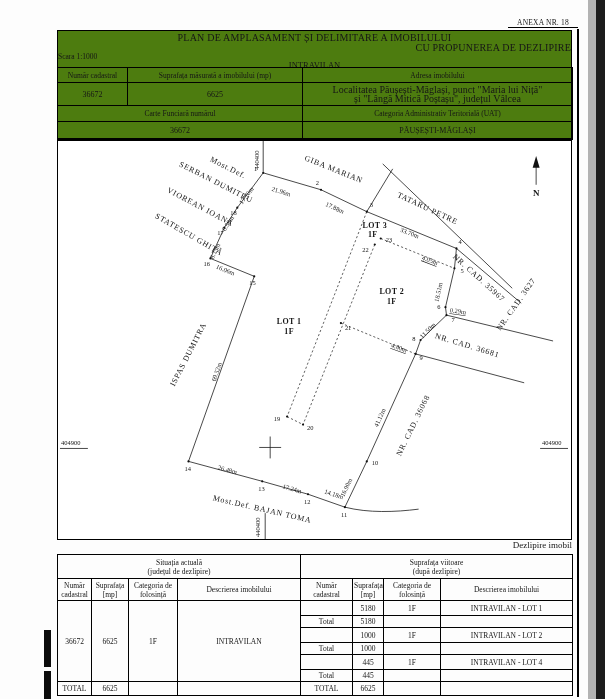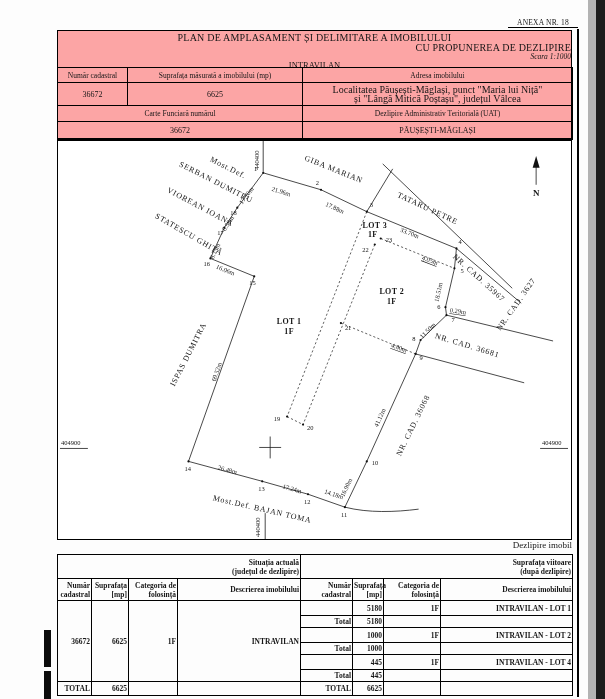--- a/index.html
+++ b/index.html
@@ -8,24 +8,24 @@
   .abs{position:absolute;}
   
   .edge-gray{left:588px;top:0;width:9px;height:699px;background:#b3b3b3;}
   .edge-dark{left:596px;top:0;width:9px;height:699px;background:#1c1c1c;}
   .frame-line{left:577px;top:29px;width:2px;height:668px;background:#000;}
   .mark1{left:44px;top:630px;width:7px;height:37px;background:#0c0c0c;}
   .mark2{left:44px;top:671px;width:7px;height:28px;background:#0c0c0c;}
   .annex{left:508px;top:18px;width:70px;font-size:7.5px;text-align:center;
          border-bottom:1.5px solid #000;white-space:nowrap;letter-spacing:.2px;}
   
-  .hdr{left:57px;top:30px;width:513px;height:107px;border:1px solid #000;background:#fca5a5;}
+  .hdr{left:57px;top:30px;width:513px;height:107px;border:1px solid #000;background:#4d7c0f;}
   .t1{font-size:10px;text-align:center;line-height:10px;margin-top:2px;letter-spacing:.2px;}
   .t2{font-size:10px;text-align:right;line-height:10px;letter-spacing:.2px;}
-  .t3{font-size:7.5px;text-align:right;line-height:8px;font-style:italic;}
+  .t3{font-size:7.5px;text-align:left;line-height:8px;}
   .t4{font-size:8.5px;text-align:center;line-height:8px;}
   table{border-collapse:collapse;table-layout:fixed;}
   .hdr table{position:absolute;left:-1px;width:515px;}
   .hdr td{border:1px solid #000;text-align:center;vertical-align:middle;padding:0 2px;}
   .tb1{top:36px;}
   .tb2{top:74px;}
   .thc{font-size:7.5px;height:14px;}
   .tvc{font-size:8px;height:22px;}
   .addr{font-size:10px;line-height:9px;}
   .tb2 .thc{height:15px;}.tb2 .tvc{height:17px;}
@@ -39,21 +39,21 @@
   .ptlbl{font-family:"Liberation Serif",serif;font-size:6.5px;fill:#161616;}
   .mlbl{font-family:"Liberation Serif",serif;font-size:6.5px;fill:#161616;}
   .name{font-size:8px;letter-spacing:.8px;}
   .dim{font-size:6.5px;}
   .lot{font-size:8px;font-weight:bold;text-anchor:middle;letter-spacing:.4px;}
   .coord{font-size:6.5px;}
   .north{font-size:9px;font-weight:bold;text-anchor:middle;}
   
   .btitle{left:57px;top:540px;width:515px;height:14px;font-size:9px;text-align:right;}
   .btbl{left:57px;top:554px;width:515px;font-size:7.5px;}
-  .btbl td{border:1px solid #000;text-align:right;vertical-align:middle;padding:0 1px;line-height:9px;font-weight:bold;}
+  .btbl td{border:1px solid #000;text-align:center;vertical-align:middle;padding:0 1px;line-height:9px;}
   .h24{height:24px;}.h22{height:22px;}.h15{height:15px;}.h12{height:12px;}.h14{height:14px;}
 </style>
 </head>
 <body>
 
 <div class="abs edge-gray"></div>
 <div class="abs edge-dark"></div>
 <div class="abs frame-line"></div>
 <div class="abs mark1"></div>
 <div class="abs mark2"></div>
@@ -90,21 +90,21 @@
     </table>
 
   <table class="tb2">
     <colgroup>
         <col style="width:245px">
         <col style="width:270px">
       </colgroup>
     <tbody>
         <tr>
       <td class="thc">Carte Funciară numărul</td>
-      <td class="thc">Dezlipire Administrativ Teritorială (UAT)</td>
+      <td class="thc">Categoria Administrativ Teritorială (UAT)</td>
     </tr>
     <tr>
       <td class="tvc">36672</td>
       <td class="tvc">PĂUȘEȘTI-MĂGLAȘI</td>
     </tr>
   </tbody>
     </table>
 </div>
 
 <div class="abs mapbox">

